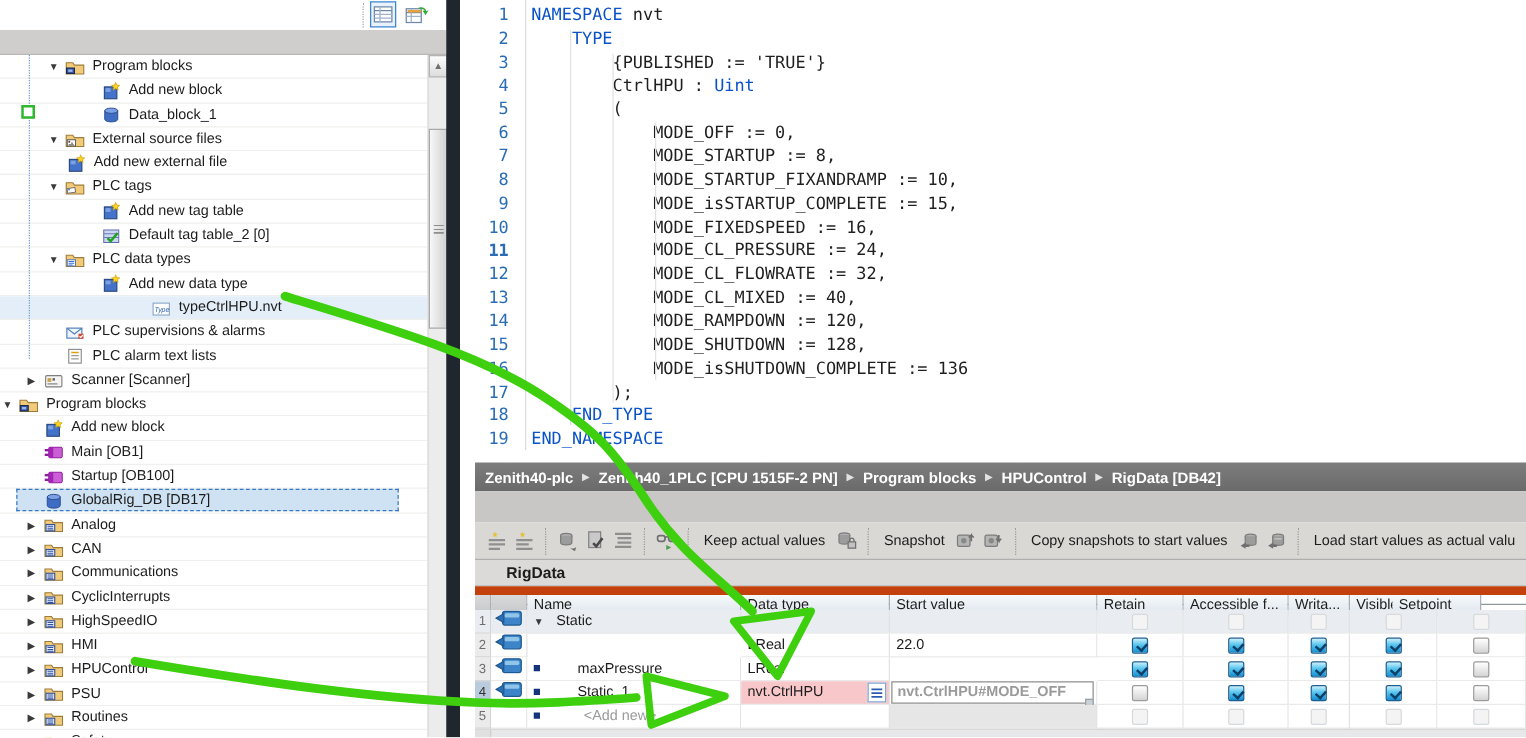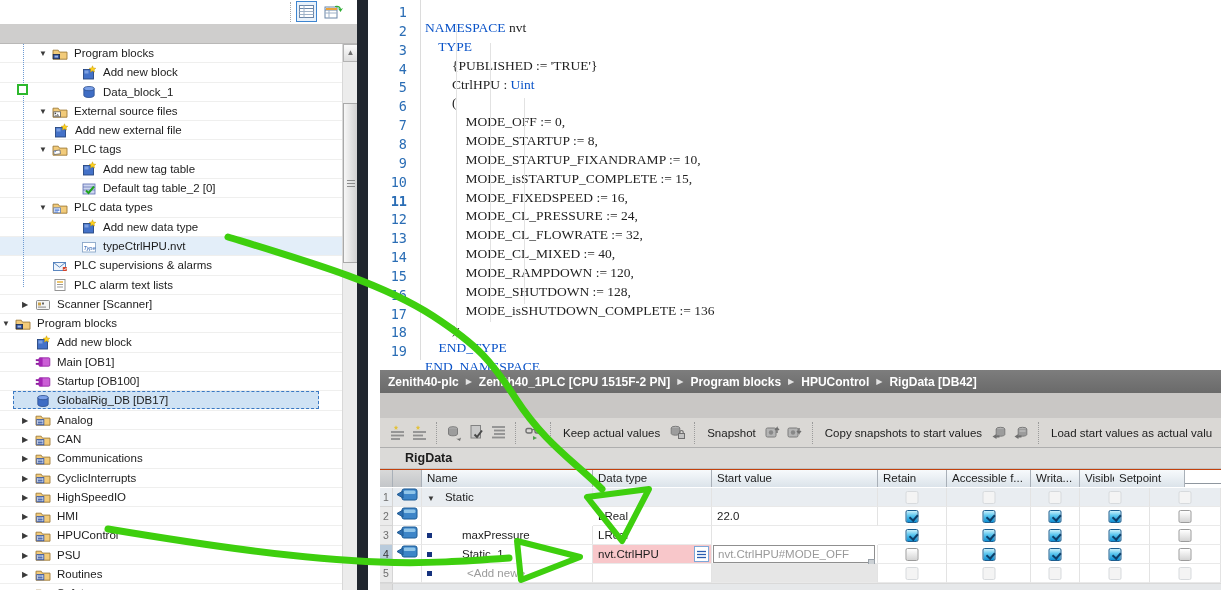--- a/index.html
+++ b/index.html
@@ -31,41 +31,41 @@
   #tree-scroll .grip{position:absolute;left:3px;top:76px;width:8px;height:7px;background:repeating-linear-gradient(#8d8d8d 0 1px,transparent 1px 3px);}
 
   
   #splitter{position:absolute;left:357px;top:0;width:11px;height:590px;background:#20262e;}
 
   
   #code-editor{position:absolute;left:368px;top:0;width:853px;height:368px;background:#fff;
     font-family:"DejaVu Sans Mono",monospace;font-size:13.5px;}
   #gutter{position:absolute;left:0;top:0;width:52px;height:360px;border-right:1px solid #dcdcdc;}
   #gutter .ln{position:absolute;right:13px;width:30px;text-align:right;color:#2a6db5;line-height:18.85px;height:18.85px;}
-  #code-lines{position:absolute;left:57px;top:16px;white-space:pre;font-family:Liberation Serif, serif;}
+  #code-lines{position:absolute;left:57px;top:0;white-space:pre;}
   #code-lines .cl{height:18.85px;line-height:18.85px;color:#1f1f1f;}
   #code-lines .kw{color:#0a53c8;}
   .indent-guide{position:absolute;border-left:1px solid #e2e2e2;z-index:0;}
 
   
   #bottom-panel{position:absolute;left:380px;top:370px;width:841px;height:220px;background:#fff;}
   #breadcrumb{position:absolute;left:0;top:0;width:841px;height:23px;background:linear-gradient(#7d7d7d,#6a6a6a);
     display:flex;align-items:center;color:#fff;font-weight:bold;font-size:12px;padding-left:8px;box-sizing:border-box;white-space:nowrap;overflow:hidden;}
   #breadcrumb .crumb{cursor:default;}
   #breadcrumb .csep{font-size:8px;color:#e3e3e3;margin:0 7px;font-weight:normal;}
   #panel-strip{position:absolute;left:0;top:23px;width:841px;height:25px;background:#c9c7c5;}
   #table-toolbar{position:absolute;left:0;top:48px;width:841px;height:30px;background:#dad8d5;border-bottom:1px solid #aeaeae;
     display:flex;align-items:center;padding-left:6px;box-sizing:border-box;white-space:nowrap;overflow:hidden;}
   #table-toolbar .tbi{display:inline-flex;width:22px;justify-content:center;flex:0 0 auto;}
   #table-toolbar .tbl{margin:0 6px;color:#1c1c1c;font-size:11.5px;flex:0 0 auto;}
   #table-toolbar .tsep{height:22px;border-left:1px dotted #9b9b9b;margin:0 6px;flex:0 0 auto;}
 
   #rigdata-title{position:absolute;left:0;top:78px;width:841px;height:21px;background:#dbdad8;border-bottom:1px solid #c2c2c2;box-sizing:border-box;}
   #rigdata-title span{position:absolute;left:25px;top:3px;font-weight:bold;font-size:12.5px;}
-  #tbl-header{position:absolute;left:0;top:99px;width:841px;height:15px;border-top:1px solid #c2410c;border-bottom:1px solid #8f979f;box-sizing:border-box;}
+  #tbl-header{position:absolute;left:0;top:99px;width:841px;height:15px;border-top:7px solid #c2410c;border-bottom:1px solid #8f979f;box-sizing:border-box;}
   .hcell{position:absolute;top:0;height:17px;line-height:17px;background:linear-gradient(#f7fafc,#dbe3ea);border-right:1px solid #a9b0b8;box-sizing:border-box;padding-left:5px;overflow:hidden;}
   .hcell.gray{background:linear-gradient(#d9d9d9,#c3c6c9);}
   .trow{position:absolute;left:0;width:841px;height:19px;}
   .tcell{position:absolute;top:0;height:19px;line-height:19px;background:#fff;border-right:1px solid #e3e3e3;border-bottom:1px solid #e9e9e9;box-sizing:border-box;overflow:visible;}
   .trow.group .tcell{background:#e9edf1;}
   .tcell.num{background:#ebebeb;color:#6e6e6e;font-size:10.5px;text-align:center;border-right:1px solid #d5d5d5;border-bottom:1px solid #d5d5d5;}
   .trow.rsel .tcell.num{background:#b9cbdc;color:#333;}
   .tcell.pink{background:#f8c7ca;}
   .tcell .celltext{padding-left:5px;}
   .bullet{display:inline-block;width:5px;height:5px;background:#16337e;vertical-align:middle;margin-left:5px;}
@@ -243,21 +243,21 @@
               <svg class="ticon" viewBox="0 0 16 16">
                 <rect x="2.5" y="4.5" width="10" height="9.5" fill="#4472c8" stroke="#27477f" stroke-width="0.9"></rect>
                 <rect x="3.5" y="5.5" width="4" height="3" fill="#7da0e0"></rect>
                 <path d="M11.5 0.8 L12.3 3 L14.8 3.3 L13 4.8 L13.5 7 L11.5 5.8 L9.5 7 L10 4.8 L8.2 3.3 L10.7 3 Z" fill="#ffd21e" stroke="#c79a00" stroke-width="0.5"></path>
               </svg>
             </span>
             <span class="lbl">Add new data type</span>
           </div>
         </div>
         <div class="tree-row sel-soft">
-          <div class="inner" style="padding-left:68px">
+          <div class="inner" style="padding-left:108px">
             <span class="exp"></span>
             <span class="ticon-wrap">
               <svg class="ticon" viewBox="0 0 16 16">
                 <rect x="1.5" y="3.5" width="13" height="9.5" fill="#fff" stroke="#8ba6c8" stroke-width="0.9"></rect>
                 <text x="2.5" y="10.8" font-size="5.6" font-style="italic" fill="#2a5fb0" font-family="Liberation Sans,sans-serif">Type</text>
               </svg>
             </span>
             <span class="lbl">typeCtrlHPU.nvt</span>
           </div>
         </div>
@@ -768,21 +768,21 @@
               <path d="M1 6.5 L7 3 V10 Z" fill="#2f6fb0" stroke="#1d5a94"></path>
             </svg></div>
           <div class="tcell" style="left:42px;width:171px"><span class="bullet"></span><span style="padding-left:30px" class="">Static_1</span></div>
           <div class="tcell pink" style="left:213px;width:119px"><span class="celltext">nvt.CtrlHPU</span><span class="dd-btn">
               <svg width="9" height="9" viewBox="0 0 9 9">
                 <line x1="0" y1="1.5" x2="9" y2="1.5" stroke="#2a5db0" stroke-width="1.3"></line>
                 <line x1="0" y1="4.5" x2="9" y2="4.5" stroke="#2a5db0" stroke-width="1.3"></line>
                 <line x1="0" y1="7.5" x2="9" y2="7.5" stroke="#2a5db0" stroke-width="1.3"></line>
               </svg>
             </span></div>
-          <div class="tcell" style="left:332px;width:166px;">
+          <div class="tcell" style="left:332px;width:166px;font-weight:bold;">
             <span class="sv-input">nvt.CtrlHPU#MODE_OFF<span class="sv-grip"></span></span>
           </div>
           <div class="tcell" style="left:498px;width:69px">
             <span class="cb off" style="left:34px"></span>
           </div>
           <div class="tcell" style="left:567px;width:84px">
             <span class="cb on" style="left:42px"></span>
           </div>
           <div class="tcell" style="left:651px;width:49px">
             <span class="cb on" style="left:24px"></span>

